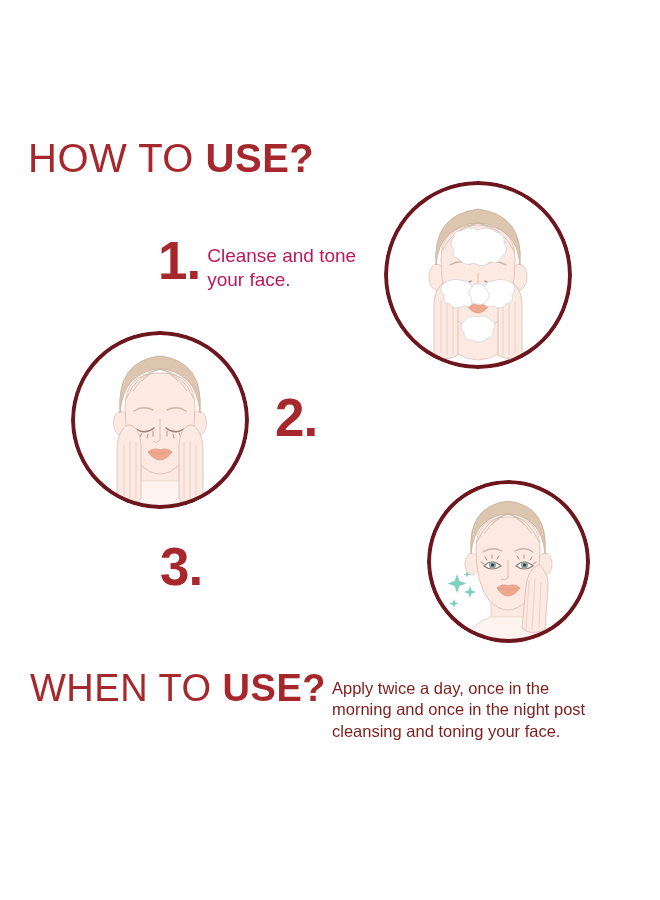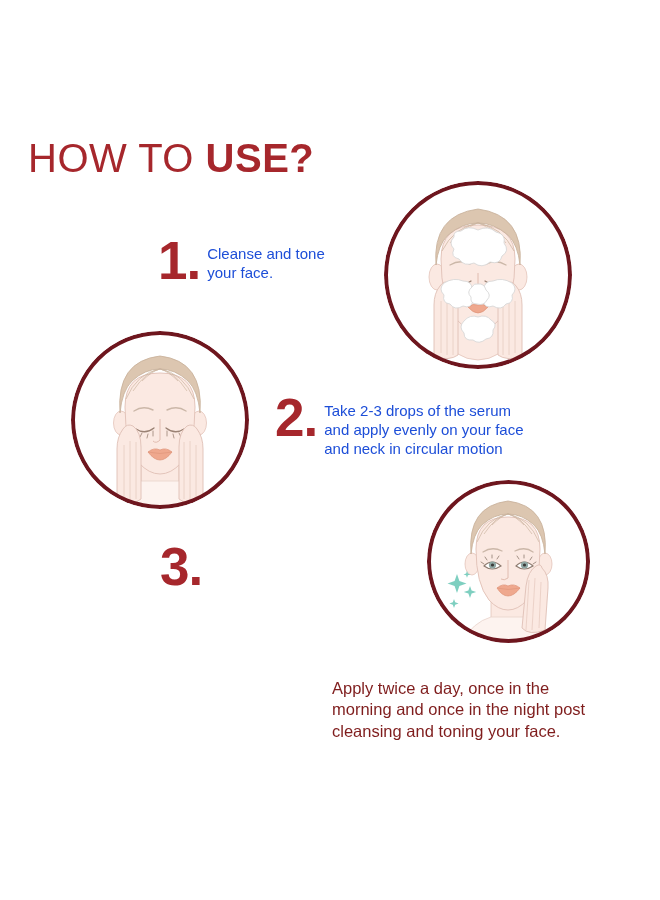--- a/index.html
+++ b/index.html
@@ -51,22 +51,22 @@
   .step-number {
     color: #A6272C;
     font-size: 53px;
     font-weight: bold;
     line-height: 0.96;
     letter-spacing: -1px;
     margin-right: 7px;
     flex: 0 0 auto;
   }
   .step-text {
-    color: #1d4ed8;
-    font-size: 15px;
+    color: #be185d;
+    font-size: 19px;
     line-height: 1.27;
     padding-top: 8px;
     white-space: pre-line;
   }
 
   #step-1 { left: 158px; top: 236px; }
   #step-2 { left: 275px; top: 393px; }
   #step-3 { left: 160px; top: 542px; }
 
   #when-to-use-text {
@@ -235,23 +235,20 @@
             <path d="M119 110 L119 168"></path>
             <path d="M113 111 L113 168"></path>
         </g>
       </g>
     </svg>
     <div class="circle-ring"></div>
   </div>
 
   <div id="step-2" class="step">
     <div class="step-number">2.</div>
-    <div class="step-text">Take 2-3 drops of the serum
-and apply evenly on your face
-and neck in circular motion</div>
   </div>
 
   <div id="step-3" class="step">
     <div class="step-number">3.</div>
   </div>
 
   <div id="circle-massage" class="circle-wrap">
     <svg viewBox="0 0 163 163">
       <defs>
         <clipPath id="clipC3">
@@ -312,18 +309,21 @@
           <path d="M30 94 L32.4 101 L39.5 103.5 L32.4 106 L30 113 L27.6 106 L20.5 103.5 L27.6 101 Z"></path>
           <path d="M43 106 L44.6 110.5 L49.2 112 L44.6 113.5 L43 118 L41.4 113.5 L36.8 112 L41.4 110.5 Z"></path>
           <path d="M27 119 L28.2 122.3 L31.6 123.5 L28.2 124.7 L27 128 L25.8 124.7 L22.4 123.5 L25.8 122.3 Z"></path>
           <path d="M40 91 L40.9 93.5 L43.5 94.4 L40.9 95.3 L40 97.8 L39.1 95.3 L36.5 94.4 L39.1 93.5 Z"></path>
         </g>
       </g>
     </svg>
     <div class="circle-ring"></div>
   </div>
 
+  <div id="when-to-use-title" class="heading">
+    <span class="thin">WHEN TO </span><span class="bold">USE?</span>
+  </div>
 
   <div id="when-to-use-text">Apply twice a day, once in the
 morning and once in the night post
 cleansing and toning your face.</div>
 
 </div>
 
 </body></html>

